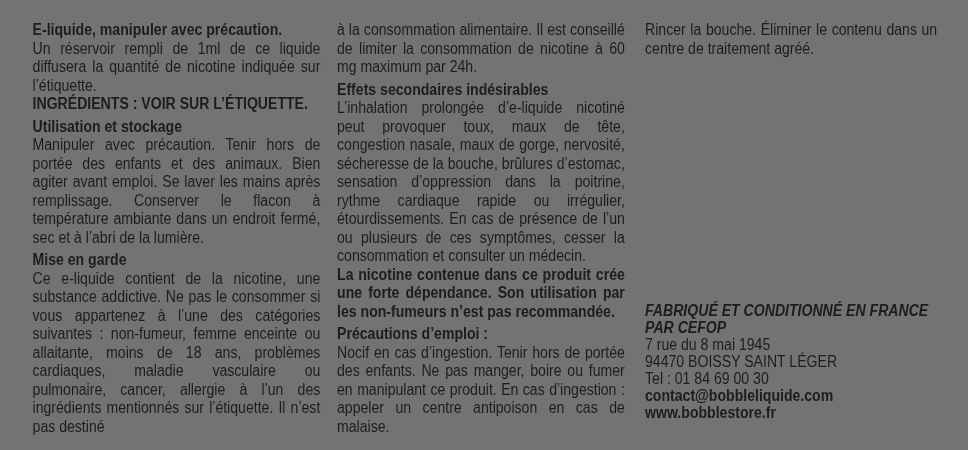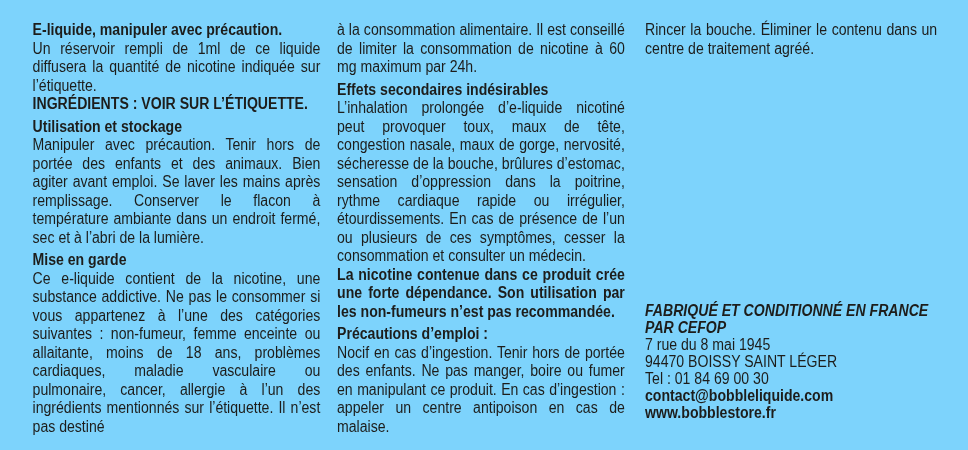--- a/index.html
+++ b/index.html
@@ -5,21 +5,21 @@
 <style>
   html, body {
     margin: 0;
     padding: 0;
     background: #ffffff;
   }
   .sheet {
     position: relative;
     width: 968px;
     height: 450px;
-    background: #7dd3fc;
+    background: #737373;
     overflow: hidden;
     font-family: "Liberation Sans", sans-serif;
     color: #1d1d1b;
   }
   
   .squeeze {
     position: absolute;
     top: 0;
     left: 0;
     width: 1100px;

